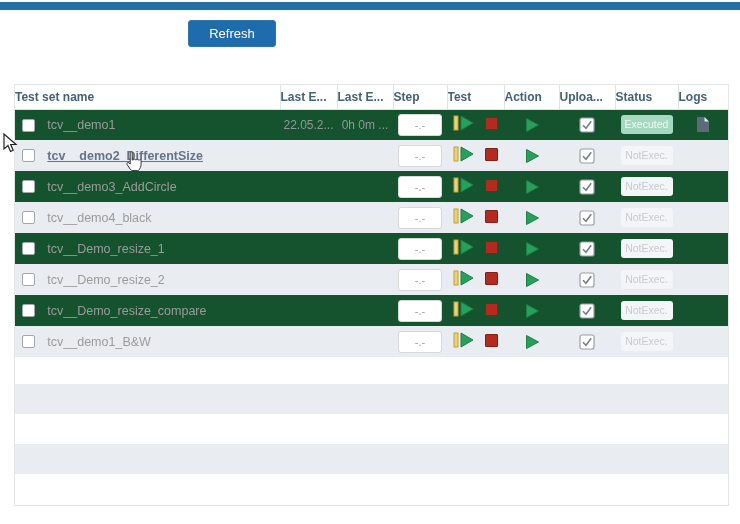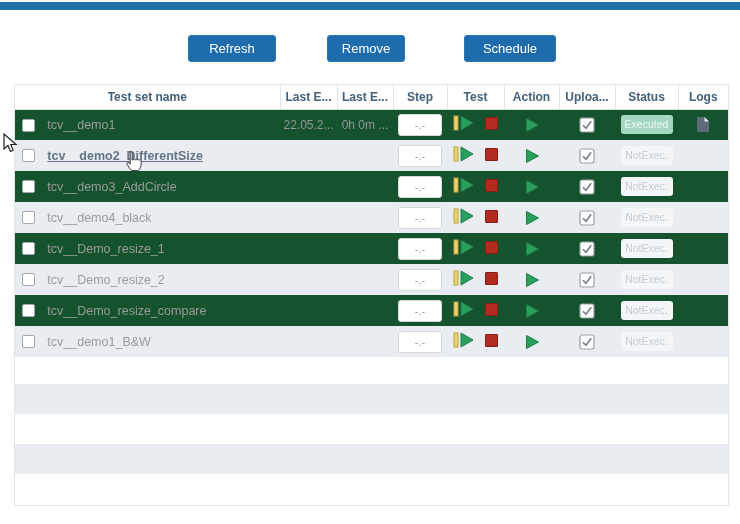--- a/index.html
+++ b/index.html
@@ -2,34 +2,34 @@
 <html style="--top_bar: #2270a7; --button_bg: #1f6cad; --row_alt: #e9edf1; --header_text: #44617a; --text_gray: #9b9b9b; --executed_bg: #a5d8c0; --play_green: #28a05c; --stop_red: #b22b1e; --debug_yellow: #edd271;"><head>
 <meta charset="utf-8">
 <style>
   * { margin:0; padding:0; box-sizing:border-box; }
   html,body { background:#fff; }
   body { font-family:"Liberation Sans", sans-serif; }
   .screen { position:relative; width:740px; height:524px; background:#fff; overflow:hidden; }
 
   .top-bar { position:absolute; top:2px; left:0; width:740px; height:8px; background:var(--top_bar,#2270a7); }
 
-  .toolbar-btn { position:absolute; top:35px; height:27px; border:1px solid #2a76b2; border-radius:3px;
+  .toolbar-btn { position:absolute; top:20px; height:27px; border:1px solid #2a76b2; border-radius:3px;
     background:var(--button_bg,#1f6cad); color:#fff; font-size:13px; font-family:"Liberation Sans",sans-serif;
     cursor:pointer; padding:0 10px; }
   .btn-refresh  { left:188px; width:88px; }
   .btn-remove   { left:327px; width:78px; }
   .btn-schedule { left:464px; width:92px; }
 
   .table-wrap { position:absolute; left:14px; top:84px; width:715px; border:1px solid #e3e5e7; background:#fff; }
   table { border-collapse:collapse; table-layout:fixed; width:713px; }
   col.c-name{width:265px} col.c-led{width:57px} col.c-ldu{width:56px} col.c-step{width:54px}
   col.c-debug{width:57px} col.c-action{width:55px} col.c-upload{width:56px} col.c-status{width:63px} col.c-logs{width:50px}
 
   thead th { height:24px; font-size:12px; font-weight:bold; color:var(--header_text,#44617a);
-    text-align:center; background:#fff; border-bottom:1px solid #dfe2e5; border-right:1px solid #dfe2e5;
+    text-align:left; background:#fff; border-bottom:1px solid #dfe2e5; border-right:1px solid #dfe2e5;
     white-space:nowrap; overflow:hidden; }
   thead th:last-child { border-right:none;margin-top:36px; }
 
   tbody tr.data-row { height:31px; }
   tbody tr.plain { background:#14532d; }
   tbody tr.alt   { background:var(--row_alt,#e9edf1); }
   tbody td { font-size:12px; color:var(--text_gray,#9b9b9b); text-align:center; vertical-align:middle;
     white-space:nowrap; overflow:hidden; }
 
   td.name-cell { text-align:left; padding-left:7px; }
@@ -62,22 +62,20 @@
   .cursor-hand  { left:124px; top:151px; }
 </style>
 </head>
 <body>
 
 <div class="screen">
 
   <div class="top-bar"></div>
 
   <button class="toolbar-btn btn-refresh">Refresh</button>
-  <button class="toolbar-btn btn-remove">Remove</button>
-  <button class="toolbar-btn btn-schedule">Schedule</button>
 
   <div class="table-wrap">
     <table>
       <colgroup>
         <col class="c-name">
           <col class="c-led">
           <col class="c-ldu">
           <col class="c-step">
         <col class="c-debug">
           <col class="c-action">

